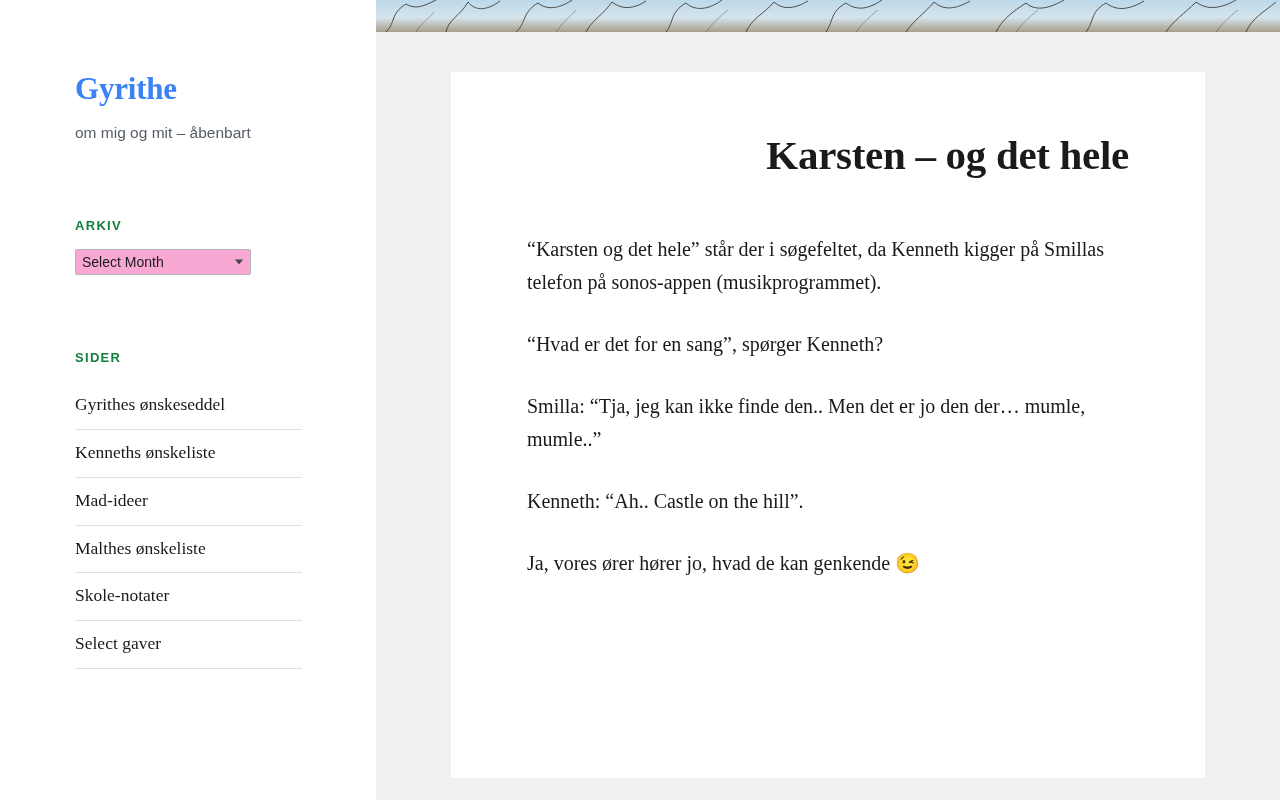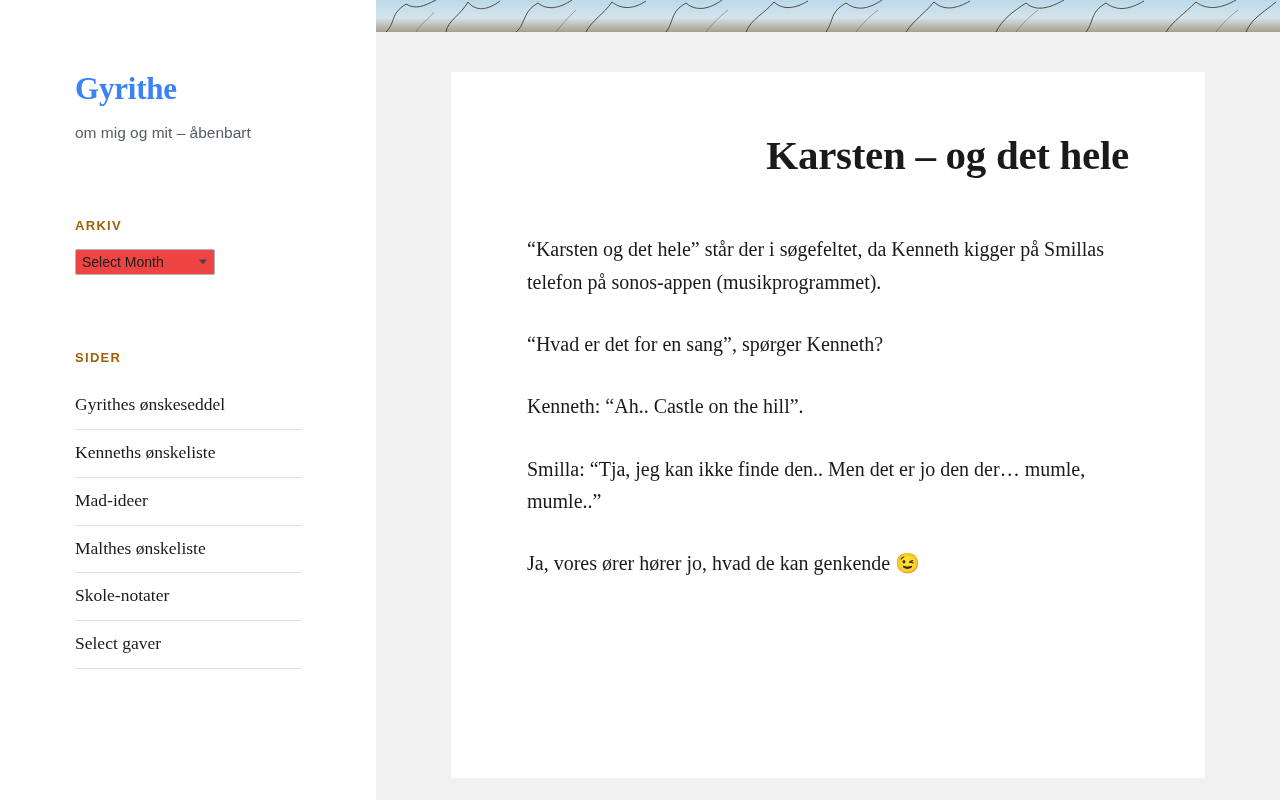--- a/index.html
+++ b/index.html
@@ -49,36 +49,36 @@
     margin: 0;
   }
 
   .widget { margin-top: 74px; }
   .widget-title {
     font-family: "Liberation Sans", sans-serif;
     font-size: 13px;
     font-weight: bold;
     letter-spacing: 1.3px;
     text-transform: uppercase;
-    color: #a16207;
+    color: #15803d;
     margin: 0 0 16px 0;
   }
   .select-wrap {
     display: inline-block;
     position: relative;
   }
   select.month-select {
     font-family: "Liberation Sans", sans-serif;
     font-size: 14px;
     color: #1a1a1a;
-    background: #ef4444;
+    background: #f9a8d4;
     border: 1px solid #b5b5b5;
     border-radius: 2px;
     padding: 4px 26px 4px 6px;
-    width: 140px;
+    width: 176px;
     height: 26px;
     -webkit-appearance: none;
     appearance: none;
   }
   .select-arrow {
     position: absolute;
     right: 8px;
     top: 50%;
     transform: translateY(-50%);
     pointer-events: none;
@@ -248,21 +248,21 @@
         </g>
       </svg>
     </div>
 
     <article class="content-card">
       <div class="post">
         <h1 class="post-title">Karsten – og det hele</h1>
         <div class="post-body">
           <p>“Karsten og det hele” står der i søgefeltet, da Kenneth kigger på Smillas telefon på sonos-appen (musikprogrammet).</p>
           <p>“Hvad er det for en sang”, spørger Kenneth?</p>
+          <p>Smilla: “Tja, jeg kan ikke finde den.. Men det er jo den der… mumle, mumle..”</p>
           <p>Kenneth: “Ah.. Castle on the hill”.</p>
-          <p>Smilla: “Tja, jeg kan ikke finde den.. Men det er jo den der… mumle, mumle..”</p>
           <p>Ja, vores ører hører jo, hvad de kan genkende 😉</p>
         </div>
       </div>
     </article>
 
   </main>
 </div>
 
 </body></html>

